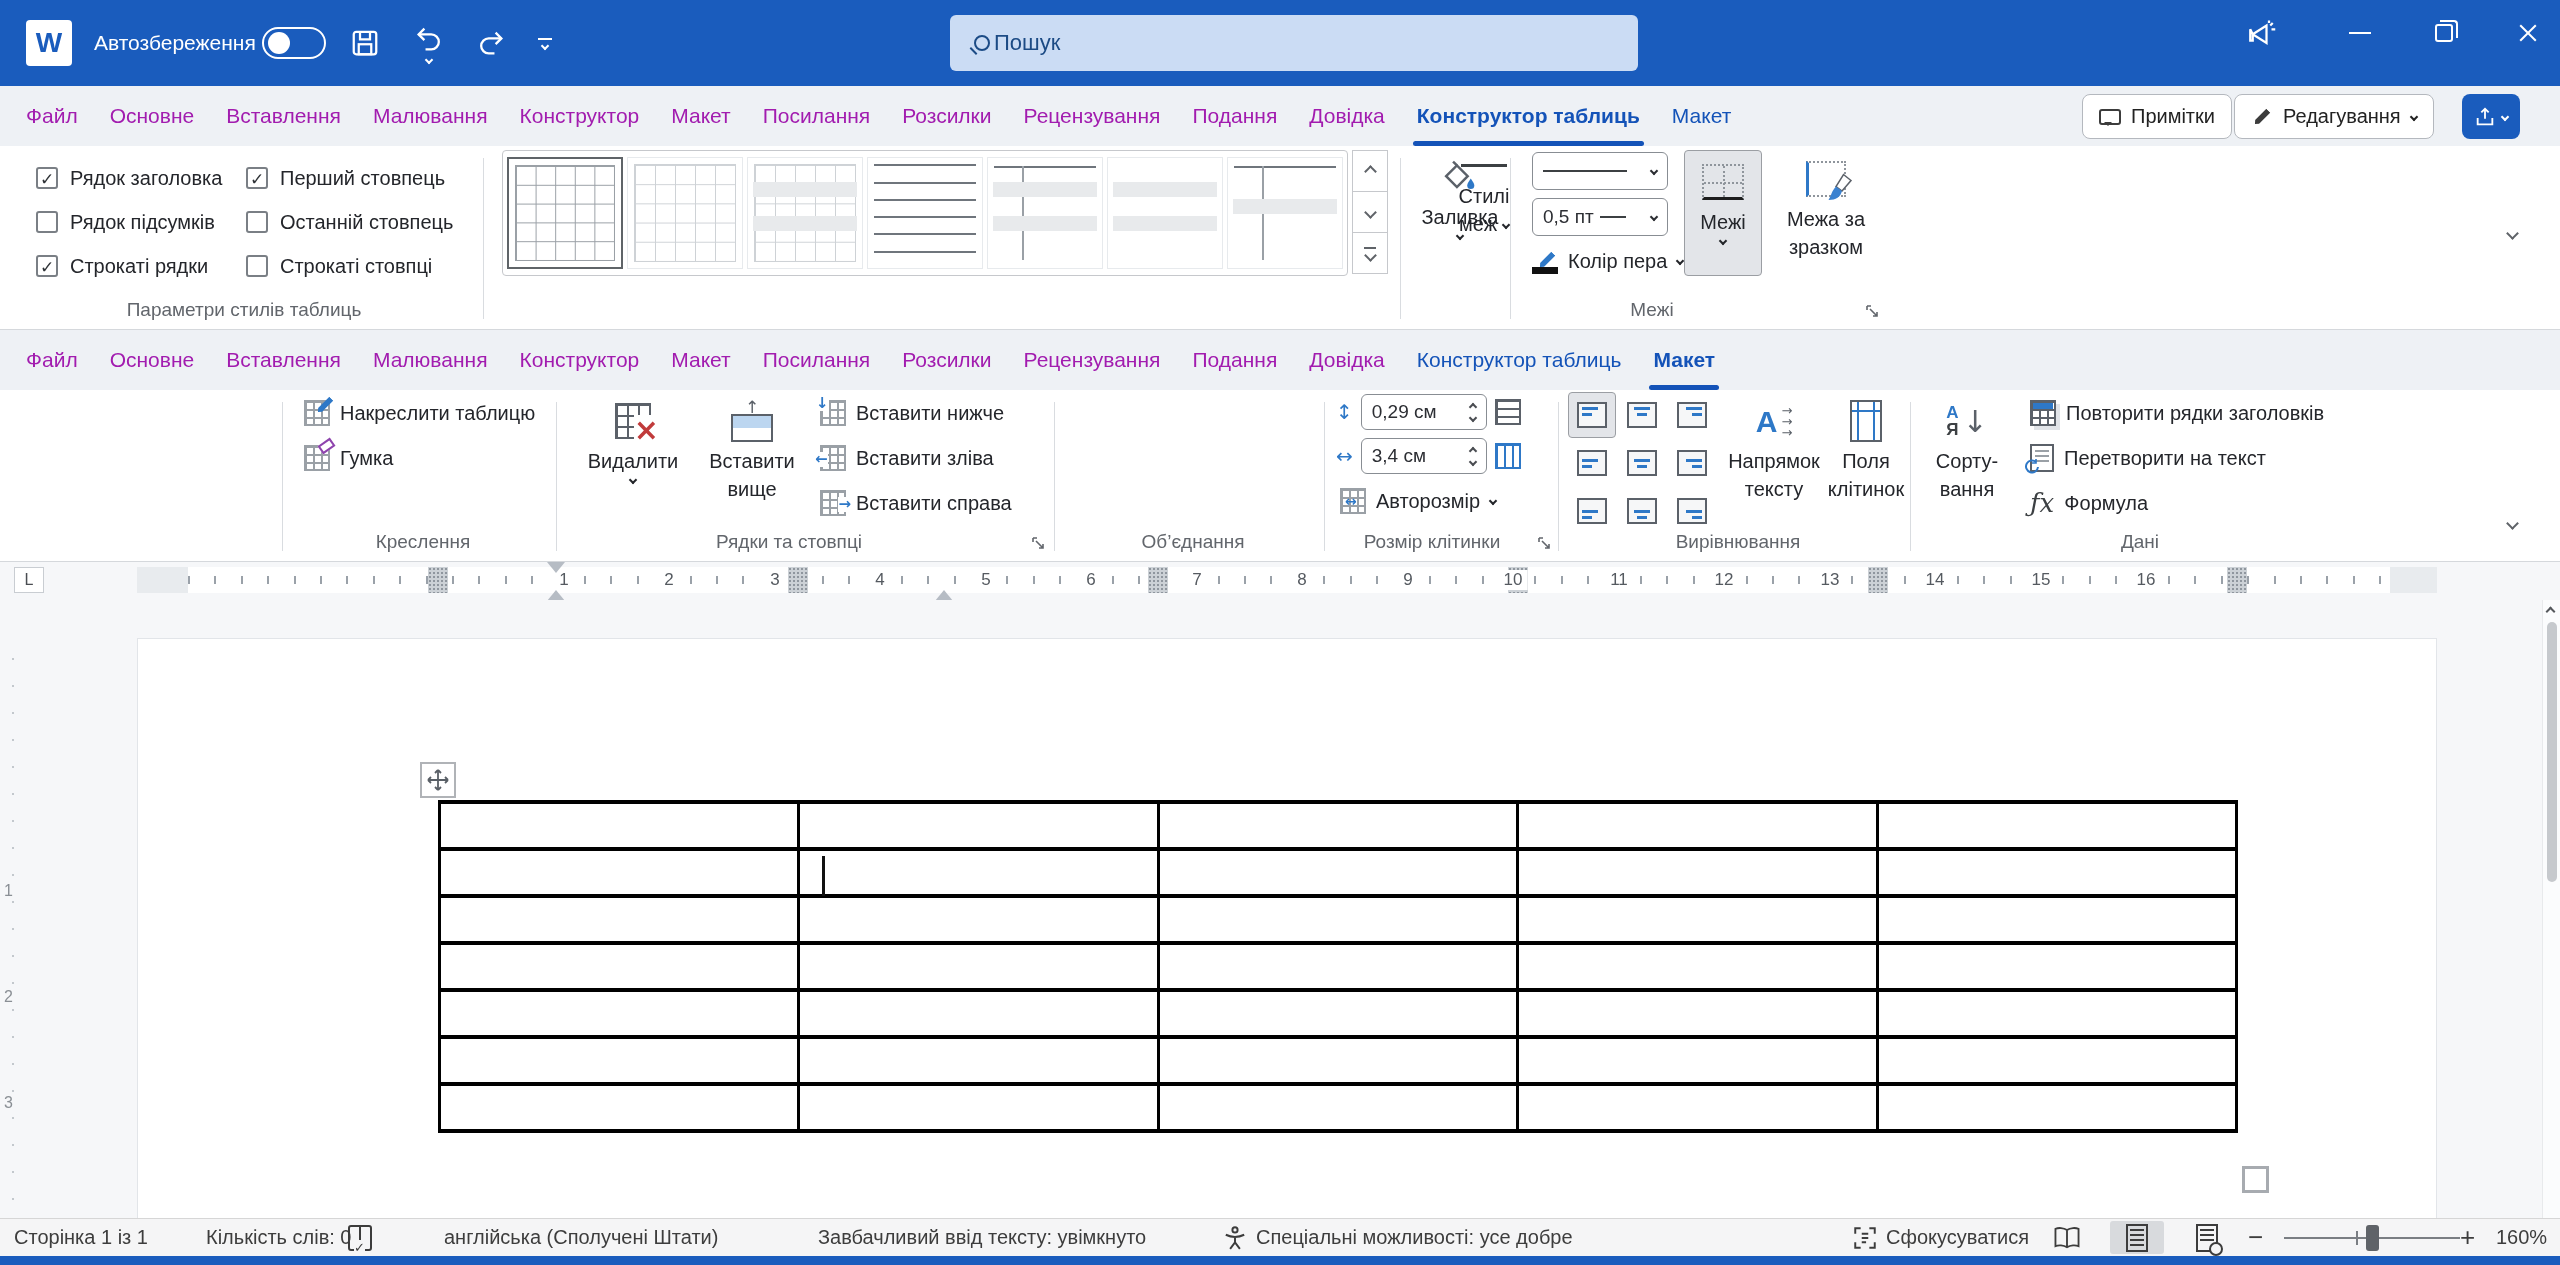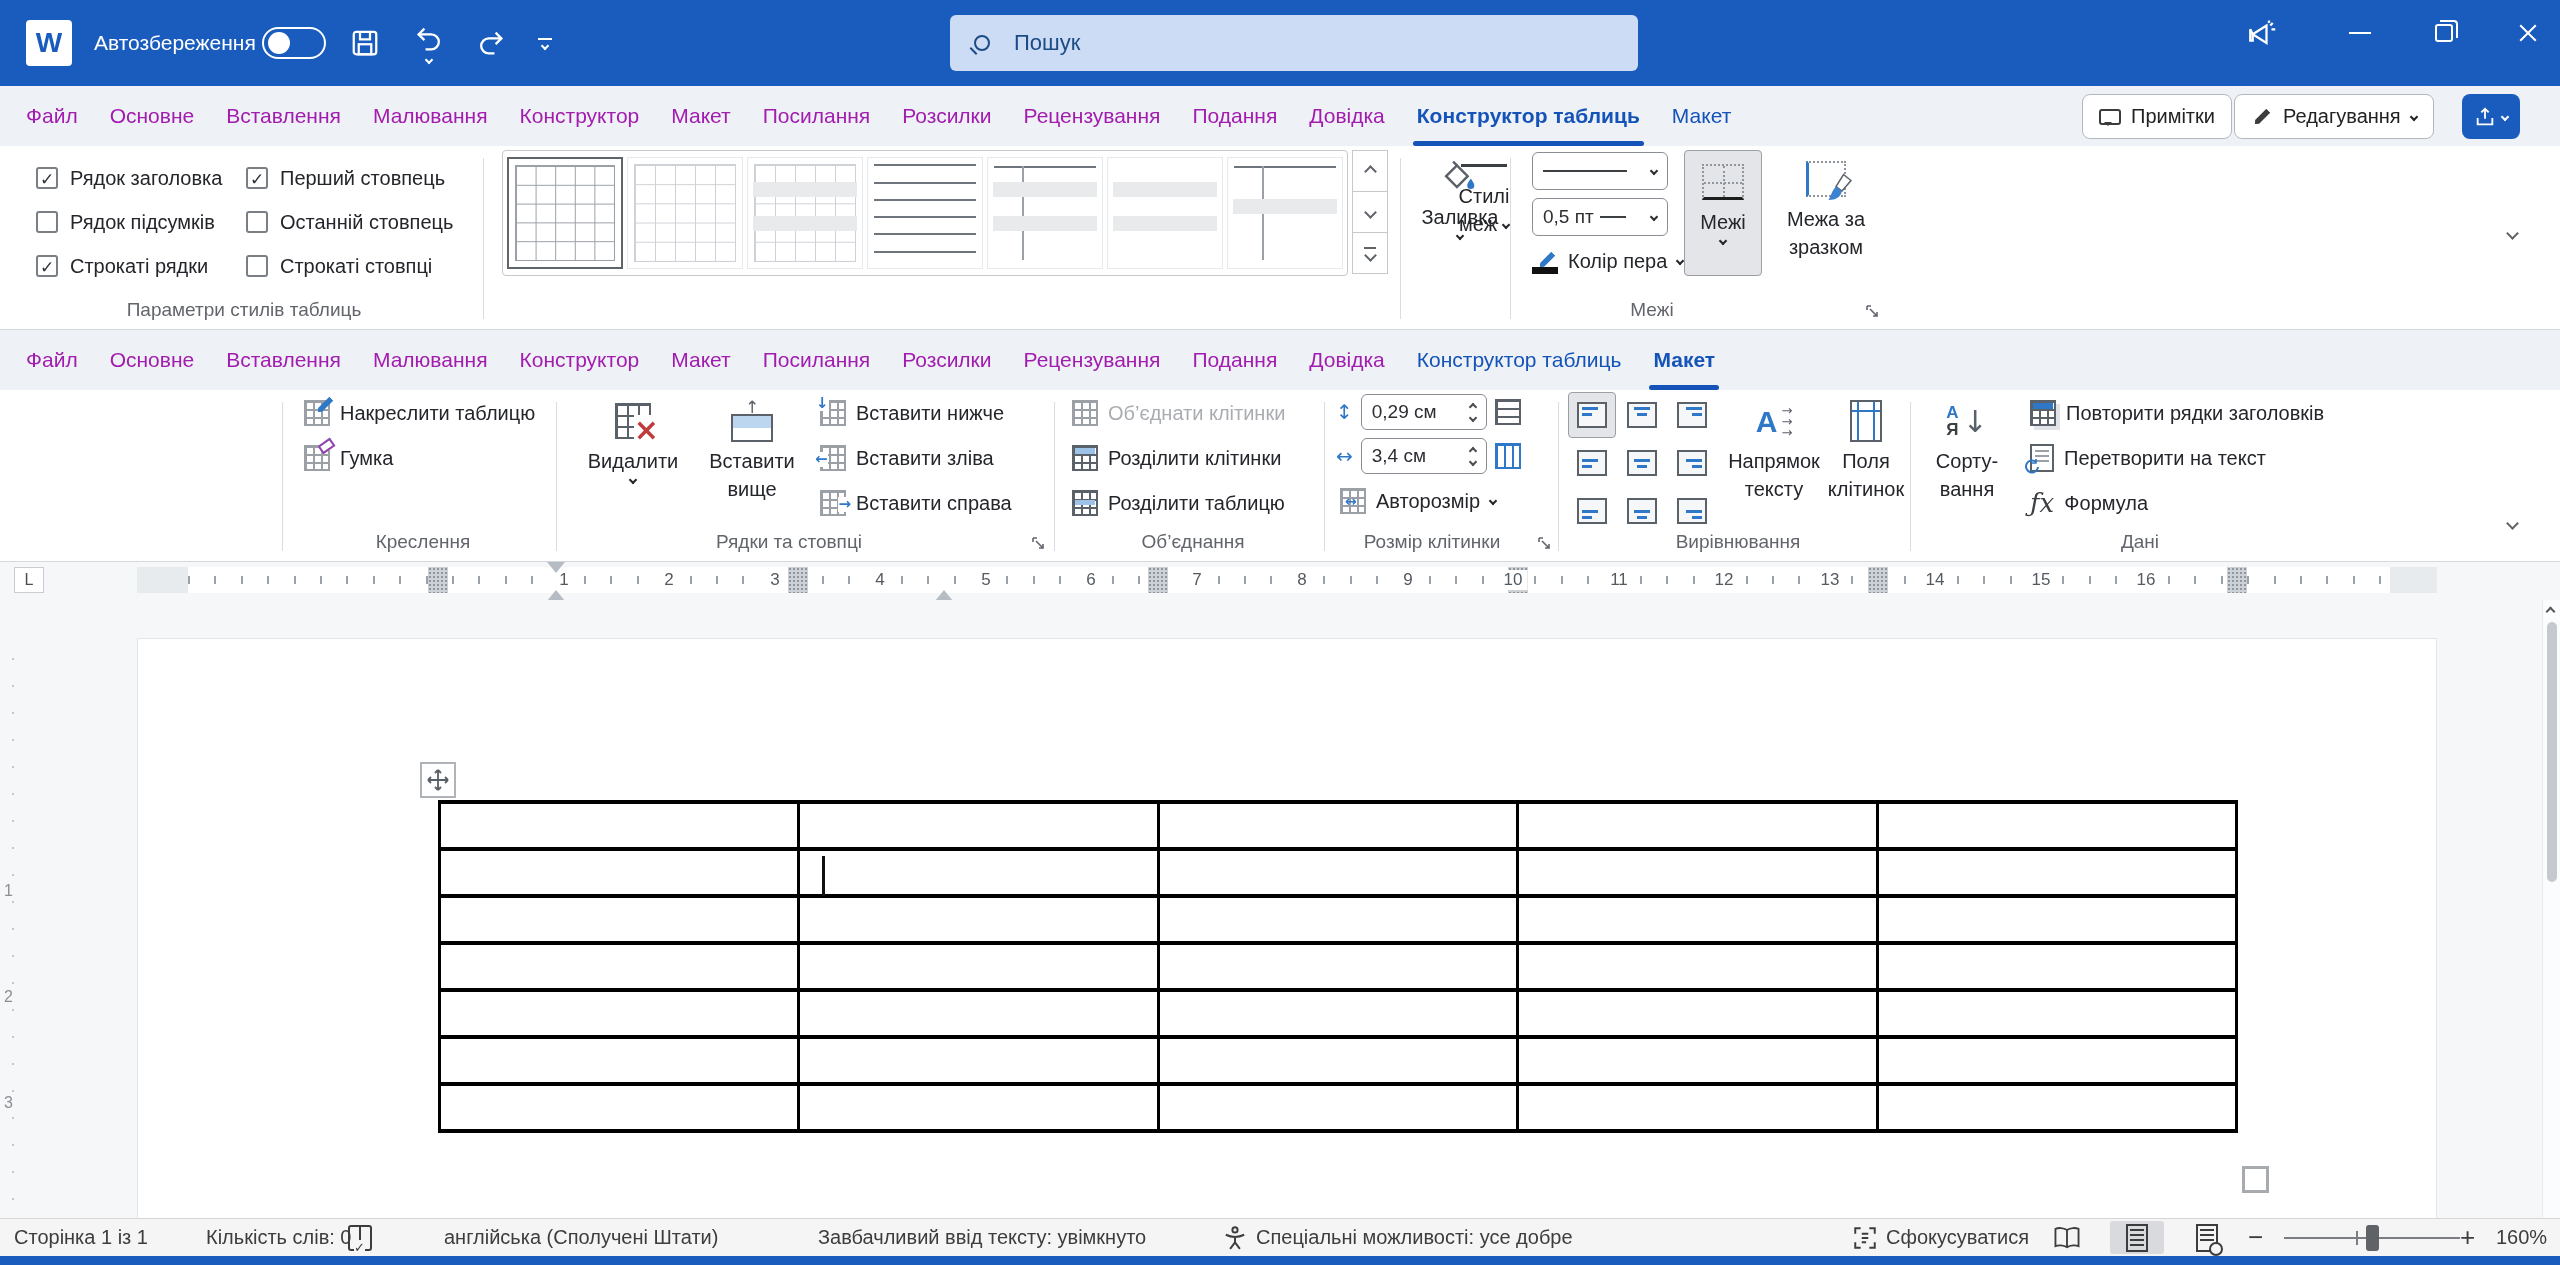--- a/index.html
+++ b/index.html
@@ -16,21 +16,21 @@
   #titlebar{position:absolute;left:0;top:0;width:2560px;height:86px;background:var(--blue);color:#fff}
   .wicon{position:absolute;left:26px;top:20px;width:46px;height:46px;background:#fff;border-radius:4px;display:grid;place-items:center}
   .wicon b{color:var(--blue);font-size:28px}
   .tb-label{position:absolute;left:94px;top:0;height:86px;display:flex;align-items:center;font-size:21px}
   .toggle{position:absolute;left:262px;top:27px;width:64px;height:32px;border:2px solid #fff;border-radius:17px}
   .toggle .knob{position:absolute;left:4px;top:3px;width:22px;height:22px;border-radius:50%;background:#fff}
   .tbtn{position:absolute;top:22px;width:42px;height:42px;display:grid;place-items:center;color:#fff}
   .chv{display:inline-block;width:9px;height:9px;border-right:2px solid currentColor;border-bottom:2px solid currentColor;transform:rotate(45deg);flex:none}
   .chv.sm{width:6px;height:6px}
   .chv.up{transform:rotate(-135deg)}
-  #searchbox{position:absolute;left:950px;top:15px;width:688px;height:56px;background:#cbdcf4;border-radius:6px;display:flex;align-items:center;gap:24px;padding:0 24px;color:#1c4b85;font-size:22px}
+  #searchbox{position:absolute;left:950px;top:15px;width:688px;height:56px;background:#cbdcf4;border-radius:6px;display:flex;align-items:center;gap:4px;padding:0 24px;color:#1c4b85;font-size:22px}
   .mag{width:16px;height:16px;border:2px solid #1c4b85;border-radius:50%;position:relative;flex:none}
   .mag::after{content:"";position:absolute;left:-7px;top:13px;width:9px;height:2px;background:#1c4b85;transform:rotate(45deg)}
   .winbtn{position:absolute;top:0;width:64px;height:66px;display:grid;place-items:center;color:#fff}
   .dash{width:22px;height:2px;background:#fff}
   .xicon{position:relative;width:22px;height:22px}
   .xicon::before,.xicon::after{content:"";position:absolute;left:0;top:10px;width:22px;height:2px;background:#fff}
   .xicon::before{transform:rotate(45deg)}.xicon::after{transform:rotate(-45deg)}
   .restore{width:18px;height:18px;border:2px solid #fff;border-radius:3px;position:relative}
   .restore::before{content:"";position:absolute;left:3px;top:-6px;width:16px;height:16px;border-top:2px solid #fff;border-right:2px solid #fff;border-radius:0 4px 0 0}
 
@@ -489,38 +489,20 @@
       <div class="launcher" style="right:4px">
         <svg width="16" height="16" viewBox="0 0 16 16" fill="none" stroke="currentColor" stroke-width="1.6">
             <path d="M3 3h4M3 3v4M6 6l7 7M13 9v4H9"></path>
           </svg>
       </div>
     </div>
 
     <div class="gdiv" style="left:1054px"></div>
 
     <div class="rgroup" style="left:1064px;width:258px">
-      <div class="stack3" style="left:2px">
-        <div class="smbtn dis">
-          <span class="tico s26 lite"></span>
-          <span>Об’єднати клітинки</span>
-        </div>
-        <div class="smbtn">
-          <span class="tico s26">
-              <span style="position:absolute;left:1px;right:1px;top:1px;height:6px;background:#9dc3e8"></span>
-            </span>
-          <span>Розділити клітинки</span>
-        </div>
-        <div class="smbtn">
-          <span class="tico s26">
-              <span style="position:absolute;left:1px;right:1px;top:8px;height:5px;background:#9dc3e8"></span>
-            </span>
-          <span>Розділити таблицю</span>
-        </div>
-      </div>
       <div class="glabel">Об’єднання</div>
     </div>
 
     <div class="gdiv" style="left:1324px"></div>
 
     <div class="rgroup" style="left:1334px;width:220px">
       <div class="flex" style="position:absolute;left:2px;top:4px;gap:8px">
         <span style="color:#2e78c7;font-size:20px;font-family:'DejaVu Sans',sans-serif">↕</span>
         <div class="dd" style="position:static;width:126px;height:36px">
           <span>0,29 см</span>

